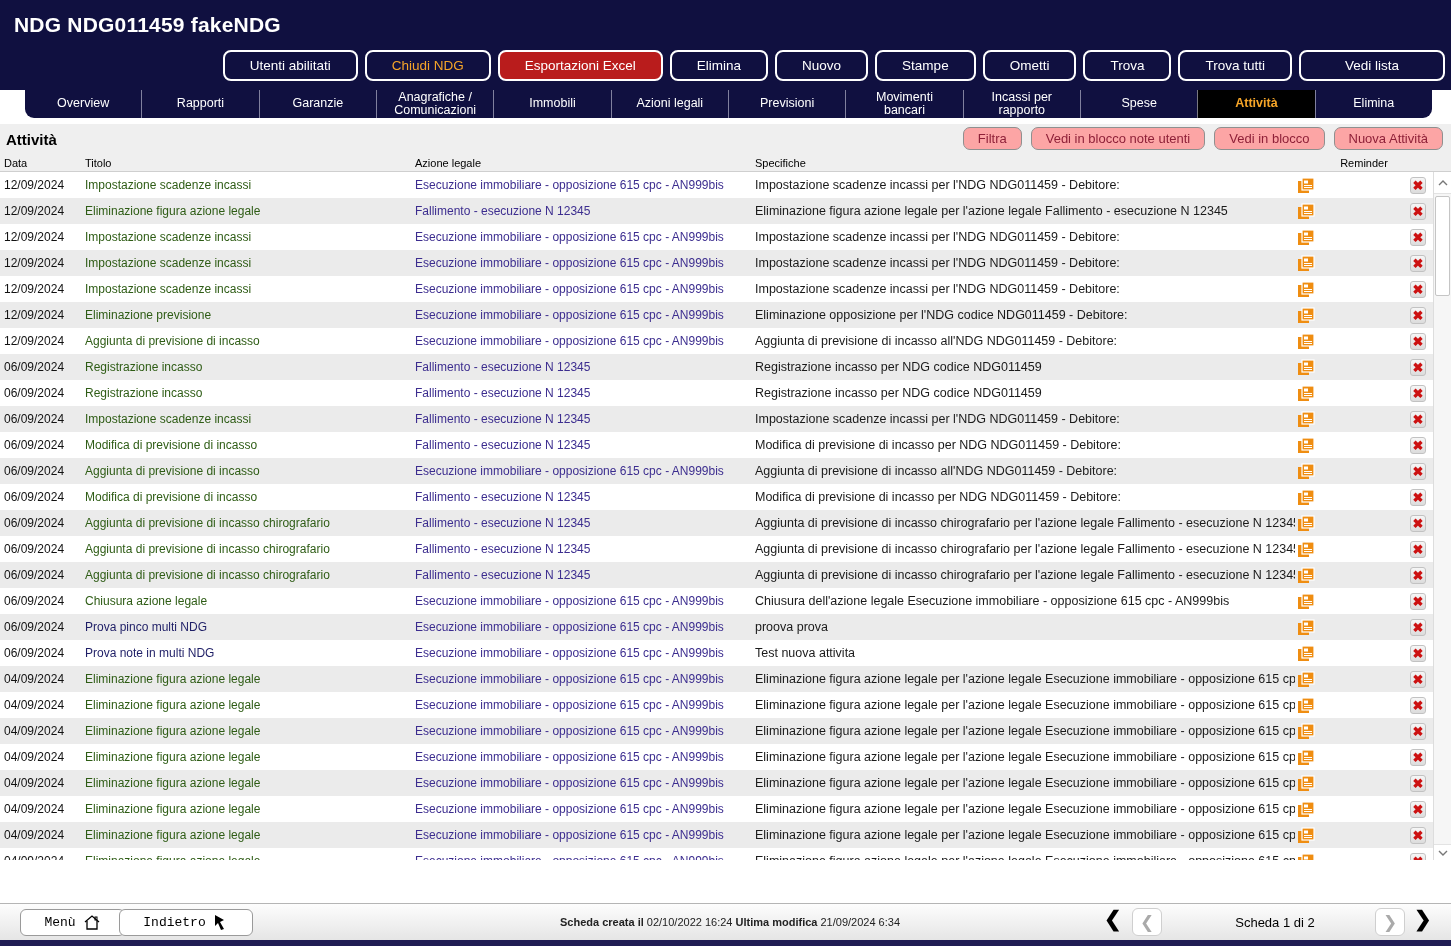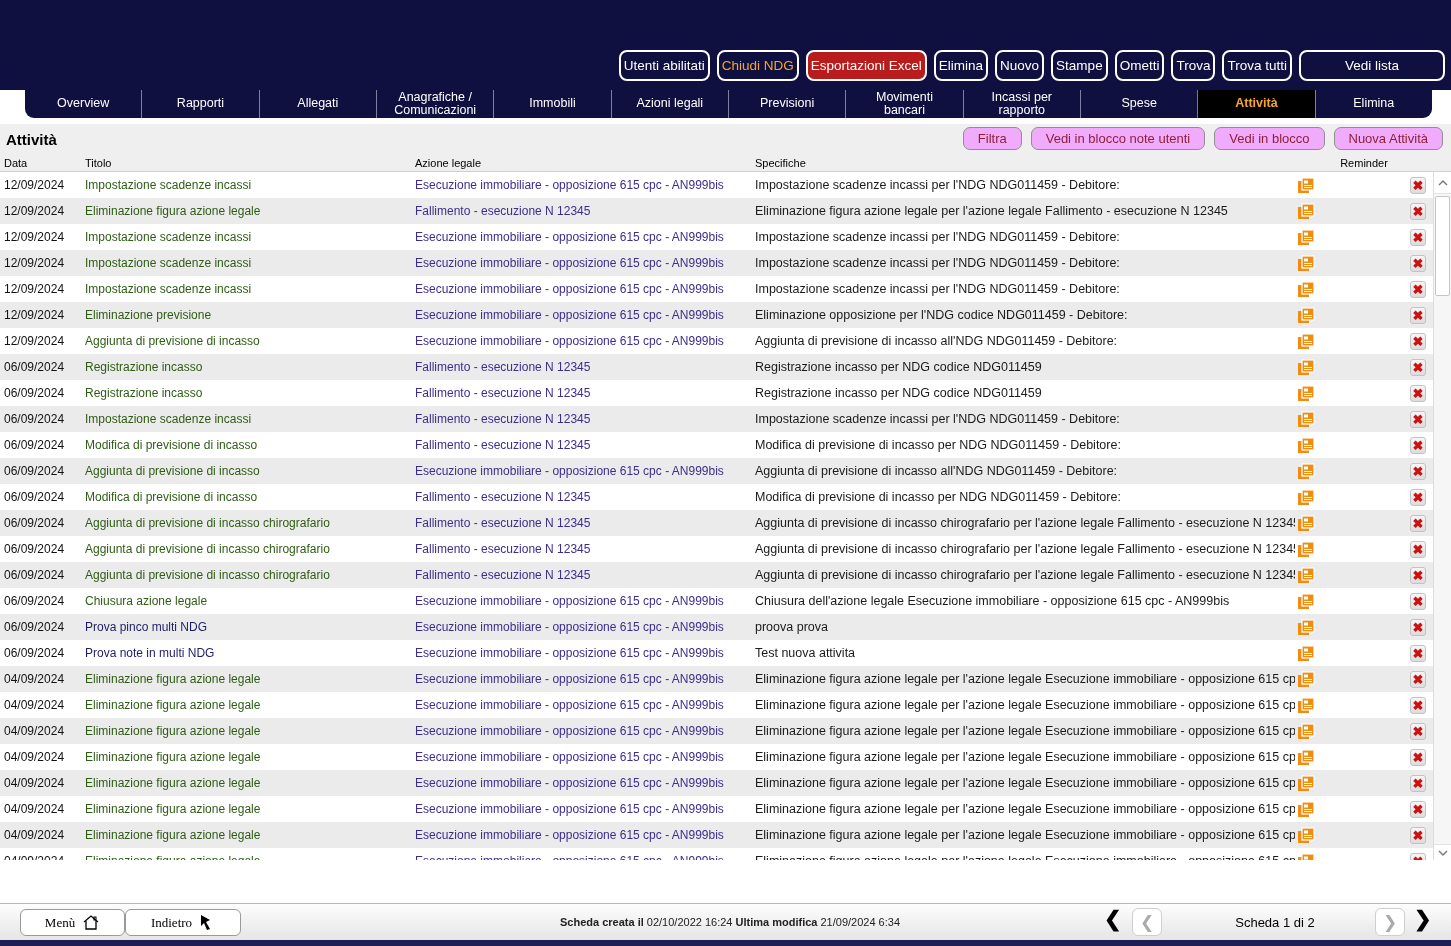--- a/index.html
+++ b/index.html
@@ -5,21 +5,21 @@
   * { margin:0; padding:0; box-sizing:border-box; }
   html,body { width:1451px; height:946px; overflow:hidden; background:#fff;
               font-family:"Liberation Sans", sans-serif; }
 
   
   .top-header { position:relative; height:90px; background:#101040; }
   .app-title { position:absolute; left:14px; top:13px; color:#fff;
                font-size:21px; font-weight:bold; letter-spacing:.2px; }
   .header-buttons { position:absolute; right:6px; bottom:9px; display:flex; gap:7px; }
   .hbtn { background:#101040; color:#fff; border:2px solid #fff; border-radius:8px;
-          font-family:inherit; font-size:13.5px; padding:6px 3px; cursor:pointer;
+          font-family:inherit; font-size:13.5px; padding:6px 25px; cursor:pointer;
           white-space:nowrap; }
   .hbtn.green { background:#b91c1c; }
   .hbtn.orange-text { color:#f6a528; }
   .hbtn.wide { padding:6px 44px; }
 
   
   .tab-strip { height:28px; margin:0 19px 0 25px; background:#101040;
                border-radius:0 0 9px 9px; display:flex; overflow:hidden; }
   .tab { flex:1; color:#fff; font-size:12.5px; display:flex; align-items:center;
          justify-content:center; text-align:center; line-height:1.05; cursor:pointer;
@@ -27,21 +27,21 @@
   .tab:first-child { border-left:none; }
   .tab.active { background:#000; color:#f6a528; font-weight:bold; }
 
   .strip-gap { height:6px; background:#fff; }
 
   
   .section-bar { height:30px; background:#efefef; position:relative;
                  display:flex; align-items:center; }
   .section-title { font-size:15px; font-weight:bold; color:#000; padding-left:6px; }
   .section-actions { position:absolute; right:8px; top:3px; display:flex; gap:9px; }
-  .abtn { background:#f0abfc; border:1px solid #8f8f8f; border-radius:7px;
+  .abtn { background:#fca5a5; border:1px solid #8f8f8f; border-radius:7px;
           color:#8e2038; font-family:inherit; font-size:13px; padding:3px 14px;
           cursor:pointer; white-space:nowrap; }
 
   
   .colhead, .trow { display:grid; grid-template-columns:81px 330px 340px 544px 108px 30px; }
   .colhead { height:18px; background:#efefef; border-bottom:1px solid #cfcfcf;
              font-size:11px; font-weight:normal; color:#000; align-items:end; }
   .colhead > div { padding:0 4px 2px 4px; }
   .colhead .rem { grid-column:5/7; text-align:center; }
 
@@ -73,63 +73,64 @@
   .sb-down { bottom:0; height:16px; border-top:1px solid #e3e3e3; }
   .sb-thumb { position:absolute; left:1px; top:24px; width:15px; height:100px;
               background:#fff; border:1px solid #c5c5c5; border-radius:2px; cursor:grab; }
 
   .below-gap { height:43px; background:#fff; }
 
   
   .footer { position:relative; height:37px; border-top:1px solid #b5b5b5;
             background:linear-gradient(#fdfdfd,#e5e5e5); }
   .fbtn { position:absolute; top:5px; height:27px; background:#fff;
-          border:1px solid #9a9a9a; border-radius:6px; font-family:Liberation Serif, serif;
+          border:1px solid #9a9a9a; border-radius:6px; font-family:Liberation Mono, monospace;
           font-size:13px; color:#000; cursor:pointer; display:flex; gap:7px;
           align-items:center; justify-content:center; }
   .fbtn.menu { left:20px; width:105px; }
-  .fbtn.back { left:125px; width:116px; }
+  .fbtn.back { left:119px; width:134px; }
   .meta { position:absolute; left:560px; top:12px; font-size:11px; color:#222; }
   .meta b { font-weight:bold; }
   .nav-first { position:absolute; left:1104px; top:3px; font-size:21px; font-weight:bold;
                color:#000; background:none; border:none; cursor:pointer; font-family:inherit; }
   .nav-prev  { position:absolute; left:1132px; top:4px; width:30px; height:28px;
                border:1px solid #cfcfcf; border-radius:6px; background:#fff; color:#aaa;
                font-size:17px; cursor:pointer; font-family:inherit; }
   .record-label { position:absolute; left:1190px; width:170px; top:11px; text-align:center;
                   font-size:13px; color:#000; }
   .nav-next  { position:absolute; left:1375px; top:4px; width:30px; height:28px;
                border:1px solid #cfcfcf; border-radius:6px; background:#fff; color:#aaa;
                font-size:17px; cursor:pointer; font-family:inherit; }
   .nav-last  { position:absolute; left:1414px; top:3px; font-size:21px; font-weight:bold;
                color:#000; background:none; border:none; cursor:pointer; font-family:inherit; }
   .bottom-strip { height:6px; background:#201d54; }
 </style>
 </head>
 <body>
 
 <div class="top-header">
+  <div class="app-title">NDG NDG011459 fakeNDG</div>
   <div class="header-buttons">
       <button class="hbtn ">Utenti abilitati</button>
       <button class="hbtn orange-text">Chiudi NDG</button>
       <button class="hbtn green">Esportazioni Excel</button>
       <button class="hbtn ">Elimina</button>
       <button class="hbtn ">Nuovo</button>
       <button class="hbtn ">Stampe</button>
       <button class="hbtn ">Ometti</button>
       <button class="hbtn ">Trova</button>
       <button class="hbtn ">Trova tutti</button>
       <button class="hbtn wide">Vedi lista</button>
     </div>
 </div>
 
 <div class="tab-strip">
     <div class="tab">Overview</div>
     <div class="tab">Rapporti</div>
-    <div class="tab">Allegati</div>
+    <div class="tab">Garanzie</div>
     <div class="tab">Anagrafiche / Comunicazioni</div>
     <div class="tab">Immobili</div>
     <div class="tab">Azioni legali</div>
     <div class="tab">Previsioni</div>
     <div class="tab">Movimenti bancari</div>
     <div class="tab">Incassi per rapporto</div>
     <div class="tab">Spese</div>
     <div class="tab active">Attività</div>
     <div class="tab">Elimina</div>
   </div>

